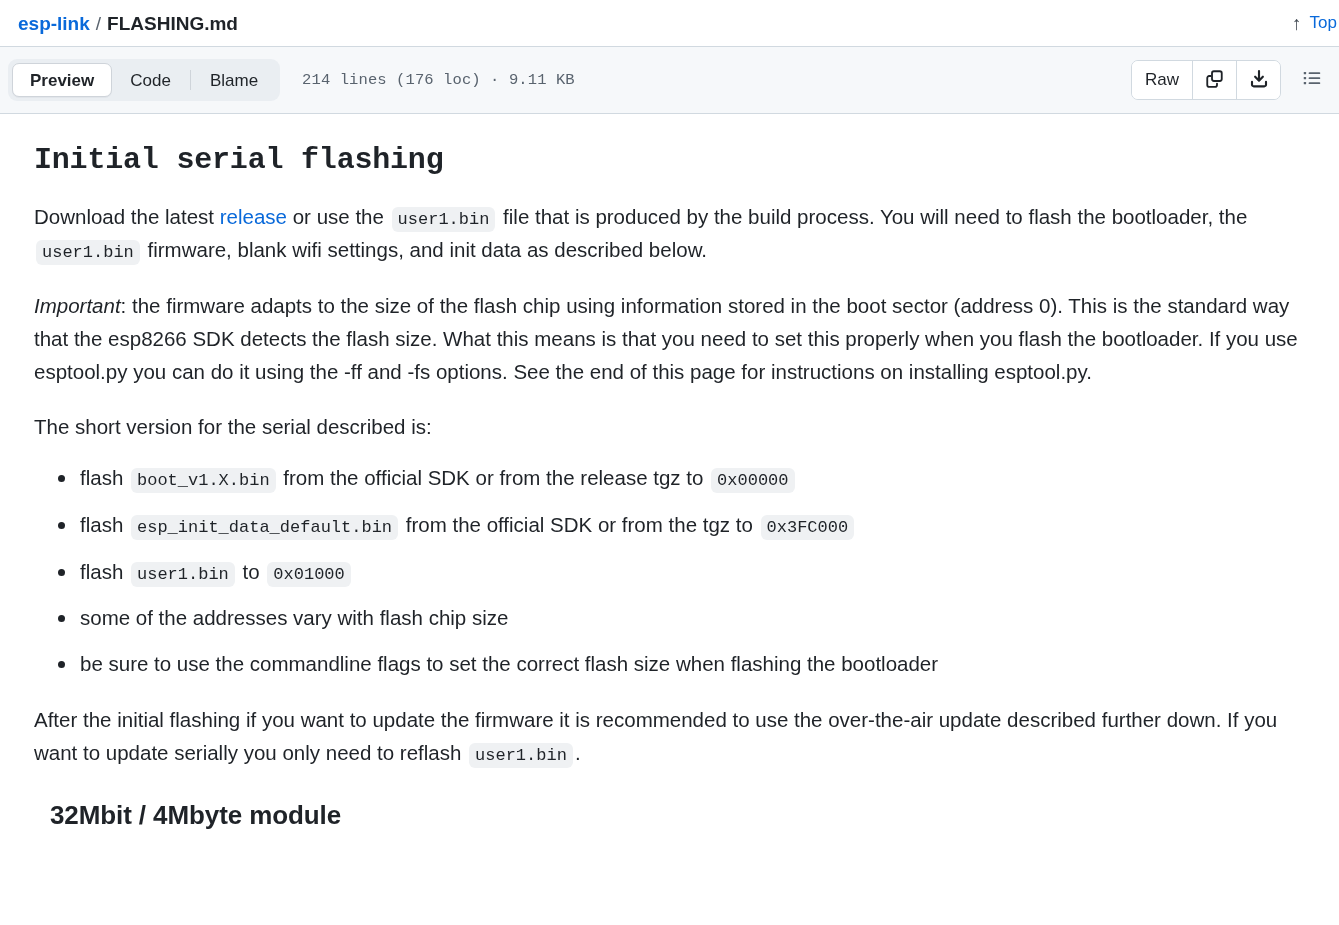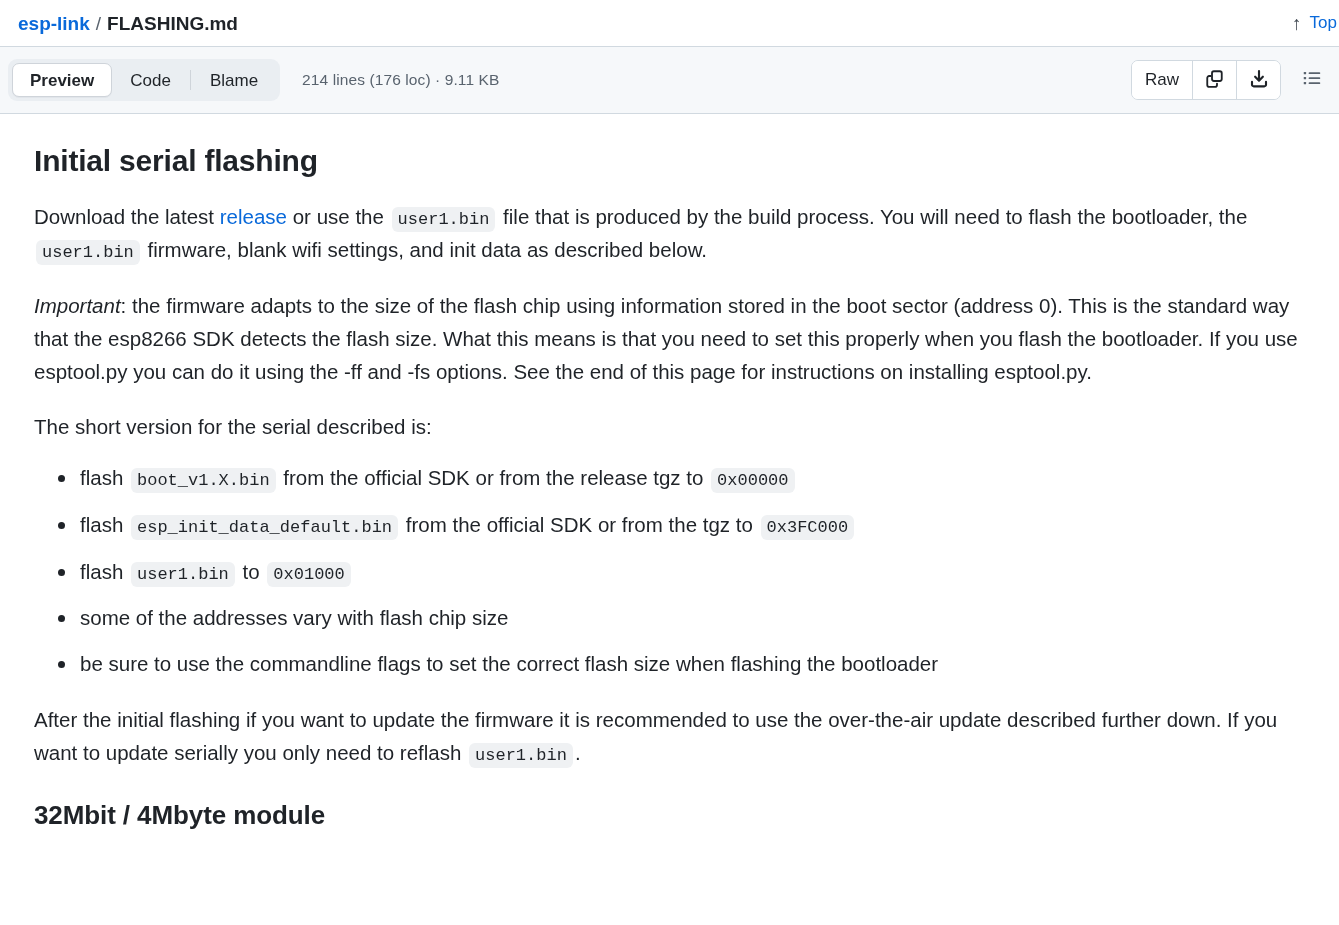--- a/index.html
+++ b/index.html
@@ -110,21 +110,21 @@
     font-weight: 700;
     box-shadow: 0 1px 0 rgba(31,35,40,0.04);
   }
   .seg-divider {
     width: 1px;
     height: 20px;
     background: #cfd4da;
     margin: 0 1px;
   }
   .file-meta {
-    font-family: Liberation Sans, sans-serif;
+    font-family: Liberation Mono, monospace;
     font-size: 15.5px;
     color: #59636e;
     margin-left: 22px;
     white-space: nowrap;
     letter-spacing: 0.1px;
   }
 
   .toolbar-right {
     display: flex;
     align-items: center;
@@ -173,25 +173,26 @@
     font-size: 20.5px;
     line-height: 1.62;
     color: #1f2328;
   }
   .markdown-body h1 {
     font-size: 30px;
     font-weight: 700;
     margin: 0 0 20px 0;
     line-height: 1.25;
     letter-spacing: -0.2px;
+    font-family: Liberation Mono, monospace;
   }
   .markdown-body h2 {
     font-size: 26px;
     font-weight: 700;
-    margin: 30px 0 0 0;
+    margin: 30px 0 0 16px;
     line-height: 1.25;
     letter-spacing: -0.1px;
   }
   .markdown-body p {
     margin: 0 0 22px 0;
   }
   .markdown-body p.tight { margin-bottom: 18px; }
   .markdown-body a {
     color: #0969da;
     text-underline-offset: 2px;

